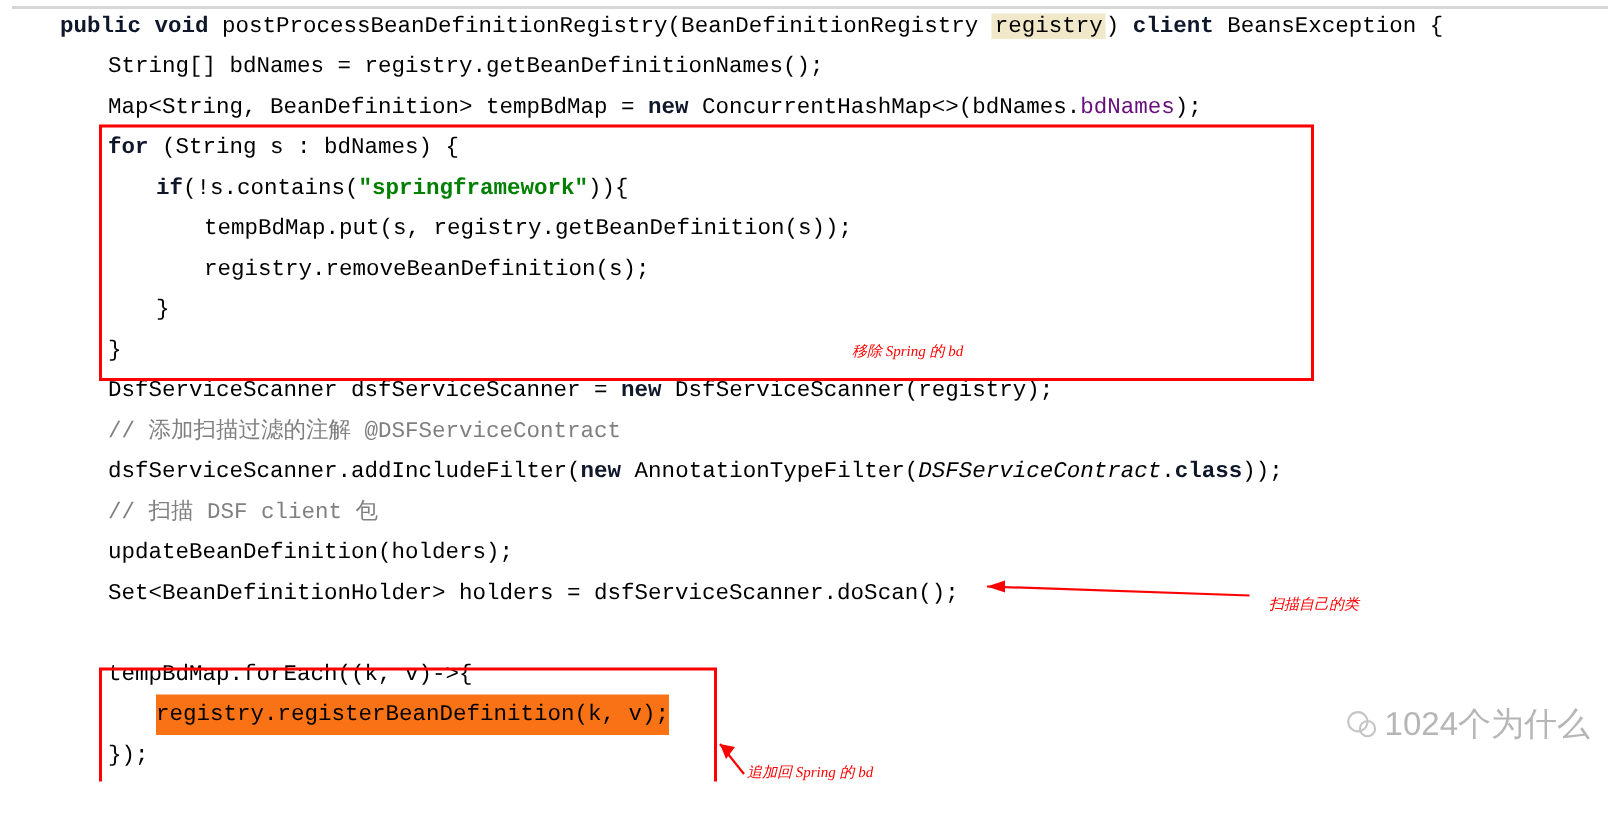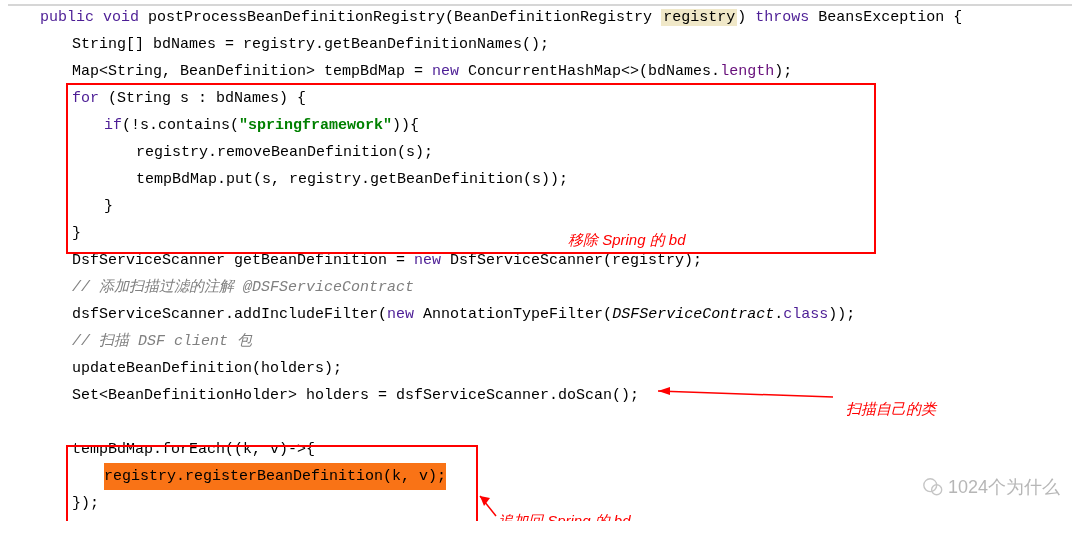--- a/index.html
+++ b/index.html
@@ -11,23 +11,23 @@
       color: #000000;
       padding: 4px 8px;
       width: 1080px;
     }
     .code-container {
       position: relative;
       background: #ffffff;
     }
     .line { white-space: pre; }
     .annotation { color: #808000; }
-    .keyword { font-weight: normal; color: #4c1d95; }
+    .keyword { font-weight: bold; color: #0f172a; }
     .string { font-weight: bold; color: #008000; }
-    .comment { color: #808080; font-style: italic; }
+    .comment { color: #808080; }
     .classref { color: #000000; font-style: italic; text-align: center; }
     .purple { color: #660e7a; }
     .highlight-param {
       background-color: #f0e8c8;
       padding: 0 2px;
     }
     .highlight-line {
       background-color: #f97316;
       display: inline-block;
     }
@@ -37,33 +37,33 @@
     .indent4 { padding-left: 128px; }
     .red-box {
       border: 2px solid #ff0000;
       position: absolute;
       pointer-events: none;
     }
     .red-annotation {
       color: #ff0000;
       font-style: italic;
       position: absolute;
-      font-family: Liberation Sans, sans-serif;
-      font-size: 15px;
+      font-family: Liberation Serif, serif;
+      font-size: 10px;
     }
     .arrow {
       position: absolute;
       pointer-events: none;
     }
     .watermark {
       position: absolute;
       right: 12px;
       bottom: 14px;
       color: #aaaaaa;
-      font-size: 18px;
+      font-size: 22px;
       font-family: sans-serif;
       opacity: 0.85;
       display: flex;
       align-items: center;
       gap: 4px;
     }
     .top-border {
       position: absolute;
       top: 0;
       left: 0;
@@ -72,39 +72,39 @@
       background: #d6d6d6;
     }
   </style>
 </head>
 <body>
 
 <div class="code-container">
   <div class="top-border"></div>
 
 
-  <div class="line indent1"><span class="keyword">public</span><span class="keyword"> void</span><span> postProcessBeanDefinitionRegistry(BeanDefinitionRegistry </span><span class="highlight-param">registry</span><span>) </span><span class="keyword">throws</span><span> BeansException {</span></div>
+  <div class="line indent1"><span class="keyword">public</span><span class="keyword"> void</span><span> postProcessBeanDefinitionRegistry(BeanDefinitionRegistry </span><span class="highlight-param">registry</span><span>) </span><span class="keyword">client</span><span> BeansException {</span></div>
 
   <div class="line indent2"><span>String[] bdNames = registry.getBeanDefinitionNames();</span></div>
 
-  <div class="line indent2"><span>Map&lt;String, BeanDefinition&gt; tempBdMap = </span><span class="keyword">new</span><span> ConcurrentHashMap&lt;&gt;(bdNames.</span><span class="purple">length</span><span>);</span></div>
+  <div class="line indent2"><span>Map&lt;String, BeanDefinition&gt; tempBdMap = </span><span class="keyword">new</span><span> ConcurrentHashMap&lt;&gt;(bdNames.</span><span class="purple">bdNames</span><span>);</span></div>
 
   <div class="line indent2"><span class="keyword">for</span><span> (String s : bdNames) {</span></div>
 
   <div class="line indent3"><span class="keyword">if</span><span>(!s.contains(</span><span class="string">"springframework"</span><span>)){</span></div>
 
+  <div class="line indent4"><span>tempBdMap.put(s, registry.getBeanDefinition(s));</span></div>
+
   <div class="line indent4"><span>registry.removeBeanDefinition(s);</span></div>
-
-  <div class="line indent4"><span>tempBdMap.put(s, registry.getBeanDefinition(s));</span></div>
 
   <div class="line indent3"><span>}</span></div>
 
   <div class="line indent2"><span>}</span></div>
 
-  <div class="line indent2"><span>DsfServiceScanner getBeanDefinition = </span><span class="keyword">new</span><span> DsfServiceScanner(registry);</span></div>
+  <div class="line indent2"><span>DsfServiceScanner dsfServiceScanner = </span><span class="keyword">new</span><span> DsfServiceScanner(registry);</span></div>
 
   <div class="line indent2"><span class="comment">// 添加扫描过滤的注解 @DSFServiceContract</span></div>
 
   <div class="line indent2"><span>dsfServiceScanner.addIncludeFilter(</span><span class="keyword">new</span><span> AnnotationTypeFilter(</span><span class="classref">DSFServiceContract</span><span>.</span><span class="keyword">class</span><span>));</span></div>
 
   <div class="line indent2"><span class="comment">// 扫描 DSF client 包</span></div>
 
   <div class="line indent2"><span>updateBeanDefinition(holders);</span></div>
 
   <div class="line indent2"><span>Set&lt;BeanDefinitionHolder&gt; holders = dsfServiceScanner.doScan();</span></div>

